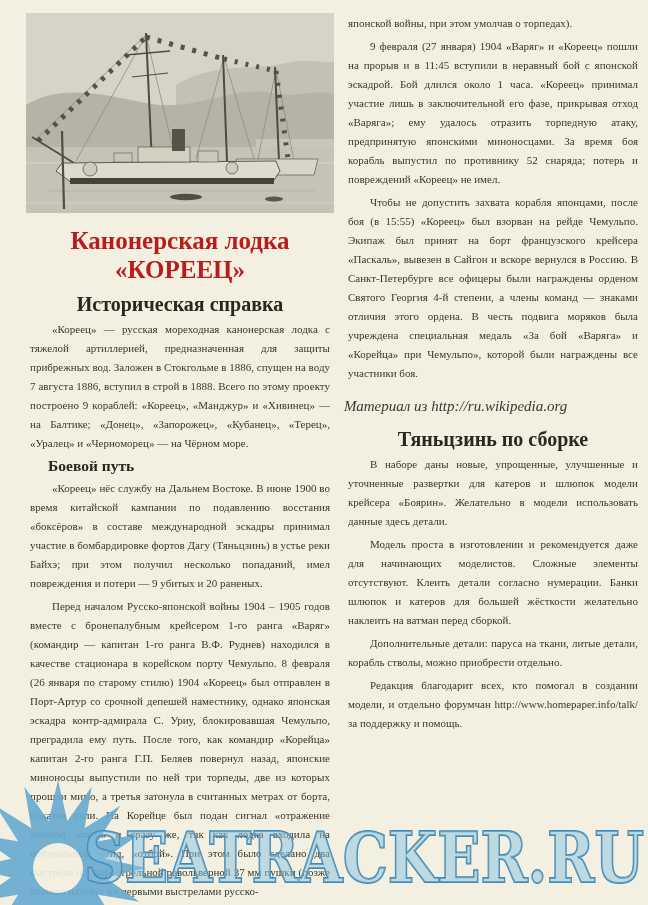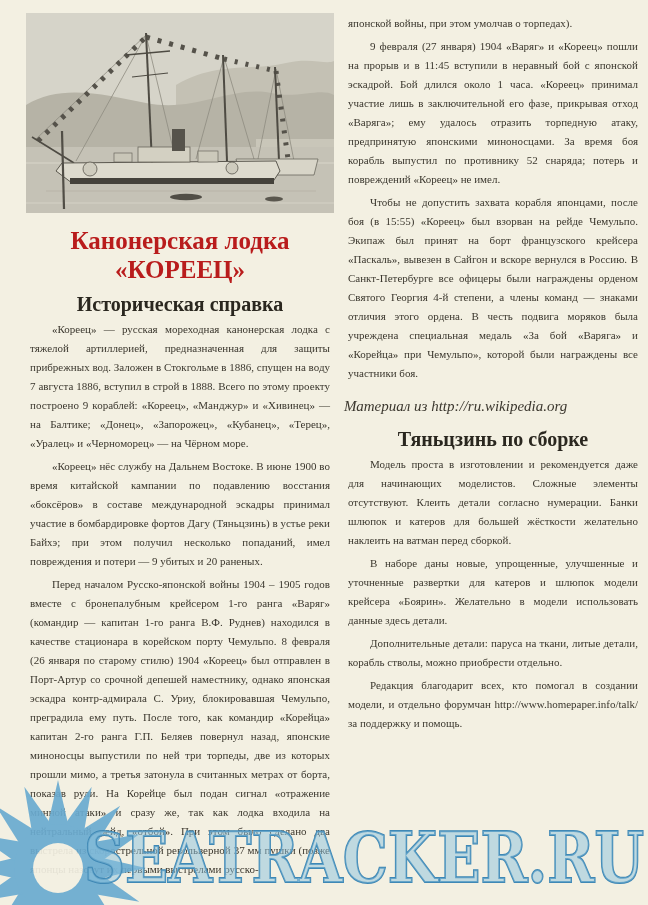--- a/index.html
+++ b/index.html
@@ -85,34 +85,35 @@
     </svg>
 
     <h1 class="title">
       <span>Канонерская лодка</span><br>
       <span>«КОРЕЕЦ»</span>
     </h1>
 
     <h2 class="sec">Историческая справка</h2>
     <p class="body">«Кореец» — русская мореходная канонерская лодка с тяжелой артиллерией, предназначенная для защиты прибрежных вод. Заложен в Стокгольме в 1886, спущен на воду 7 августа 1886, вступил в строй в 1888. Всего по этому проекту построено 9 кораблей: «Кореец», «Манджур» и «Хивинец» — на Балтике; «Донец», «Запорожец», «Кубанец», «Терец», «Уралец» и «Черноморец» — на Чёрном море.</p>
 
+    <h2 class="secline">Боевой путь</h2>
     <p class="body">«Кореец» нёс службу на Дальнем Востоке. В июне 1900 во время китайской кампании по подавлению восстания «боксёров» в составе международной эскадры принимал участие в бомбардировке фортов Дагу (Тяньцзинь) в устье реки Байхэ; при этом получил несколько попаданий, имел повреждения и потери — 9 убитых и 20 раненых.</p>
     <p class="body">Перед началом Русско-японской войны 1904 – 1905 годов вместе с бронепалубным крейсером 1-го ранга «Варяг» (командир — капитан 1-го ранга В.Ф. Руднев) находился в качестве стационара в корейском порту Чемульпо. 8 февраля (26 января по старому стилю) 1904 «Кореец» был отправлен в Порт-Артур со срочной депешей наместнику, однако японская эскадра контр-адмирала С. Уриу, блокировавшая Чемульпо, преградила ему путь. После того, как командир «Корейца» капитан 2-го ранга Г.П. Беляев повернул назад, японские миноносцы выпустили по ней три торпеды, две из которых прошли мимо, а третья затонула в считанных метрах от борта, показав рули. На Корейце был подан сигнал «отражение минной атаки» и сразу же, так как лодка входила на нейтральный рейд, «отбой». При этом было сделано два выстрела из скорострельной револьверной 37 мм пушки (позже японцы назовут их первыми выстрелами русско-</p>
   </div>
 
   <div class="col-right">
     <p class="body noindent">японской войны, при этом умолчав о торпедах).</p>
     <p class="body">9 февраля (27 января) 1904 «Варяг» и «Кореец» пошли на прорыв и в 11:45 вступили в неравный бой с японской эскадрой. Бой длился около 1 часа. «Кореец» принимал участие лишь в заключительной его фазе, прикрывая отход «Варяга»; ему удалось отразить торпедную атаку, предпринятую японскими миноносцами. За время боя корабль выпустил по противнику 52 снаряда; потерь и повреждений «Кореец» не имел.</p>
     <p class="body">Чтобы не допустить захвата корабля японцами, после боя (в 15:55) «Кореец» был взорван на рейде Чемульпо. Экипаж был принят на борт французского крейсера «Паскаль», вывезен в Сайгон и вскоре вернулся в Россию. В Санкт-Петербурге все офицеры были награждены орденом Святого Георгия 4-й степени, а члены команд — знаками отличия этого ордена. В честь подвига моряков была учреждена специальная медаль «За бой «Варяга» и «Корейца» при Чемульпо», которой были награждены все участники боя.</p>
 
     <div class="source">Материал из http://ru.wikipedia.org</div>
 
     <h2 class="sec">Тяньцзинь по сборке</h2>
+    <p class="body">В наборе даны новые, упрощенные, улучшенные и уточненные развертки для катеров и шлюпок модели крейсера «Боярин». Желательно в модели использовать данные здесь детали.</p>
     <p class="body">Модель проста в изготовлении и рекомендуется даже для начинающих моделистов. Сложные элементы отсутствуют. Клеить детали согласно нумерации. Банки шлюпок и катеров для большей жёсткости желательно наклеить на ватман перед сборкой.</p>
-    <p class="body">В наборе даны новые, упрощенные, улучшенные и уточненные развертки для катеров и шлюпок модели крейсера «Боярин». Желательно в модели использовать данные здесь детали.</p>
     <p class="body">Дополнительные детали: паруса на ткани, литые детали, корабль стволы, можно приобрести отдельно.</p>
     <p class="body credits">Редакция благодарит всех, кто помогал в создании модели, и отдельно форумчан http://www.homepaper.info/talk/ за поддержку и помощь.</p>
 
   </div>
 
   <svg class="watermark" viewBox="0 0 648 127" aria-hidden="true">
     <g transform="translate(58,90)" fill="#6aabd0" opacity="0.92">
       <g>
         <polygon points="0,-88 11,-40 -11,-40" transform="rotate(0)"></polygon>
         <polygon points="0,-88 11,-40 -11,-40" transform="rotate(22.5)"></polygon>

